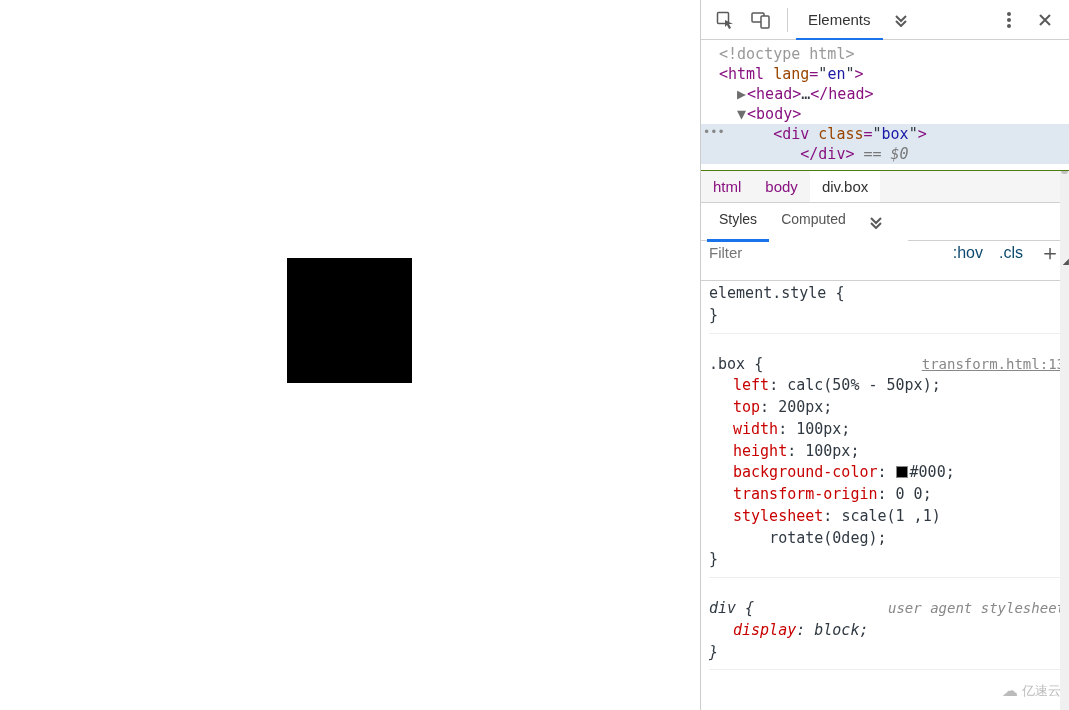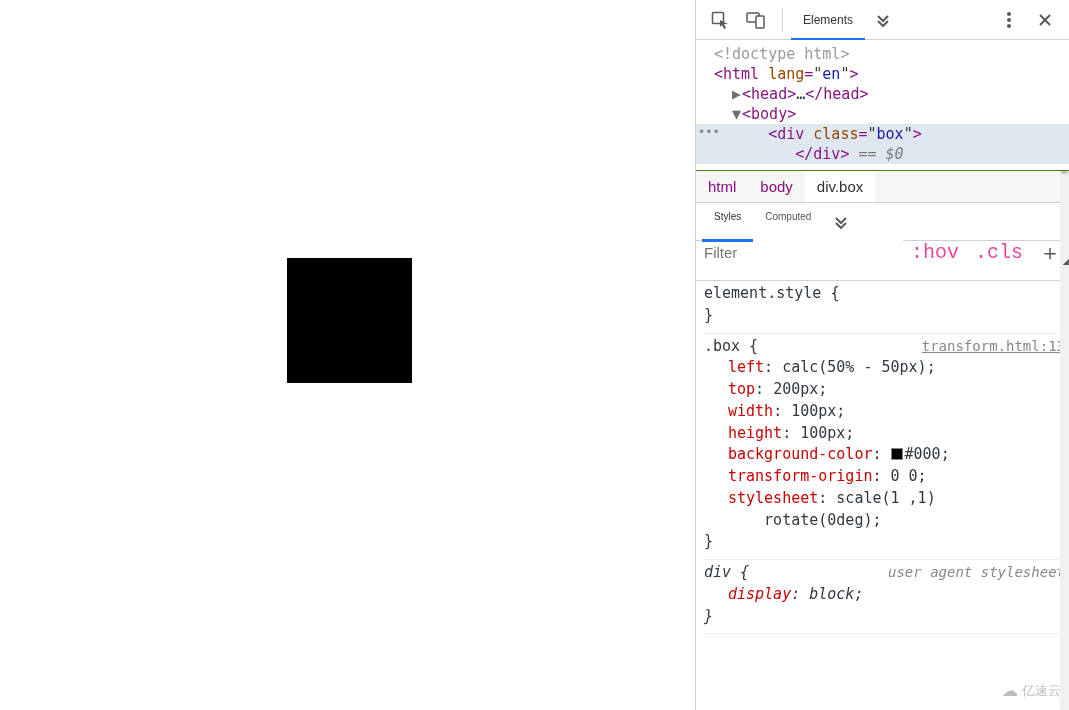--- a/index.html
+++ b/index.html
@@ -10,21 +10,21 @@
   .page-preview { position: relative; width: 700px; height: 710px; background: #fff; }
   .black-box { position: absolute; background: #000; }
 
   
   .devtools { flex: 1; height: 710px; border-left: 1px solid #ccc; display: flex; flex-direction: column; background: #fff; font-size: 14px; }
 
   
   .dt-toolbar { height: 40px; border-bottom: 1px solid #d0d0d0; display: flex; align-items: center; padding: 0 6px; position: relative; }
   .tb-iconbtn { width: 32px; height: 32px; display: flex; align-items: center; justify-content: center; color: #5a5a5a; cursor: pointer; border-radius: 2px; margin: 0 2px; }
   .tb-sep { width: 1px; height: 24px; background: #d0d0d0; margin: 0 8px; }
-  .tb-tab { height: 40px; display: flex; align-items: center; padding: 0 12px; font-size: 12px; color: #333; cursor: pointer; }
+  .tb-tab { height: 40px; display: flex; align-items: center; padding: 0 12px; font-size: 15px; color: #333; cursor: pointer; }
   .tb-tab.active { color: #333; position: relative; }
   .tb-tab.active::after { content: ""; position: absolute; left: 0; right: 0; bottom: -1px; height: 3px; background: #1a73e8; }
   .tb-right { margin-left: auto; display: flex; align-items: center; }
   .close-x { font-size: 18px; }
 
   
   .dom-tree { background: #fff; border-bottom: 1px solid #4d7c0f; font-family: Consolas, Menlo, monospace; font-size: 15px; padding: 4px 0 6px 0; position: relative; color: #303942; }
   .dom-line { white-space: pre; padding: 1px 0 1px 18px; }
   .dom-line.sel { background: #dfe8f1; }
   .dom-line .gutter { position: absolute; left: 2px; color: #888; font-size: 12px; }
@@ -36,34 +36,34 @@
   .doctype { color: #999; }
   .dollar { color: #777; font-style: italic; }
 
   
   .breadcrumb { height: 32px; border-bottom: 1px solid #d0d0d0; display: flex; align-items: stretch; font-size: 15px; background: #f5f5f5; }
   .bc-item { display: flex; align-items: center; padding: 0 12px; color: #881280; cursor: pointer; }
   .bc-item.active { background: #fff; color: #333; border-top: 0; box-shadow: inset 0 -2px 0 #fff; }
 
   
   .subtabs { height: 38px; border-bottom: 1px solid #d0d0d0; display: flex; align-items: center; padding: 0 6px; }
-  .sub-tab { height: 38px; display: flex; align-items: flex-start; padding: 8px 12px; font-size: 10px; color: #555; cursor: pointer; position: relative; }
+  .sub-tab { height: 38px; display: flex; align-items: flex-end; padding: 14px 12px; font-size: 14px; color: #555; cursor: pointer; position: relative; }
   .sub-tab.active::after { content: ""; position: absolute; left: 0; right: 0; bottom: -1px; height: 3px; background: #1a73e8; }
   .sub-tab.active { color: #333; }
 
   
   .filter-row { height: 40px; border-bottom: 1px solid #d0d0d0; display: flex; align-items: center; padding: 0 0px 16px 8px; }
   .filter-input { flex: 0 0 180px; height: 28px; border: none; outline: none; font-size: 15px; color: #666; font-family: inherit; }
-  .filter-btn { font-family: Liberation Mono, monospace; font-size: 20px; color: #ec4899; padding: 0 8px; cursor: pointer; }
+  .filter-btn { font-family: Liberation Sans, sans-serif; font-size: 16px; color: #0c4a6e; padding: 0 8px; cursor: pointer; }
   .filter-plus { font-size: 22px; color: #555; padding: 0 8px; cursor: pointer; position: relative; }
   .filter-plus sub { font-size: 8px; position: absolute; bottom: 2px; right: 0; }
 
   
   .styles-pane { flex: 1; overflow-y: auto; font-family: Consolas, Menlo, monospace; font-size: 15px; color: #303942; padding: 2px 4px 8px 8px; line-height: 1.45; }
-  .rule { margin-bottom: 2px; border-bottom: 1px solid #eee; padding-bottom: 6px; }
+  .rule { margin-bottom: 20px; border-bottom: 1px solid #eee; padding-bottom: 6px; }
   .rule-head { display: flex; justify-content: space-between; }
   .selector { color: #303942; }
   .source { color: #888; text-decoration: underline; font-size: 14px; cursor: pointer; }
   .ua-sheet { color: #888; font-style: italic; font-size: 14px; }
   .decl { padding-left: 24px; white-space: pre-wrap; }
   .prop { color: #c80000; }
   .val { color: #303942; }
   .swatch { display: inline-block; width: 12px; height: 12px; background: #000; border: 1px solid #888; vertical-align: -1px; margin-right: 2px; }
   .ua-sel, .ua-prop { font-style: italic; }
   .scroll-shadow { position: absolute; top: 40px; right: 0; width: 9px; bottom: 0; background: #f0f0f0; }

